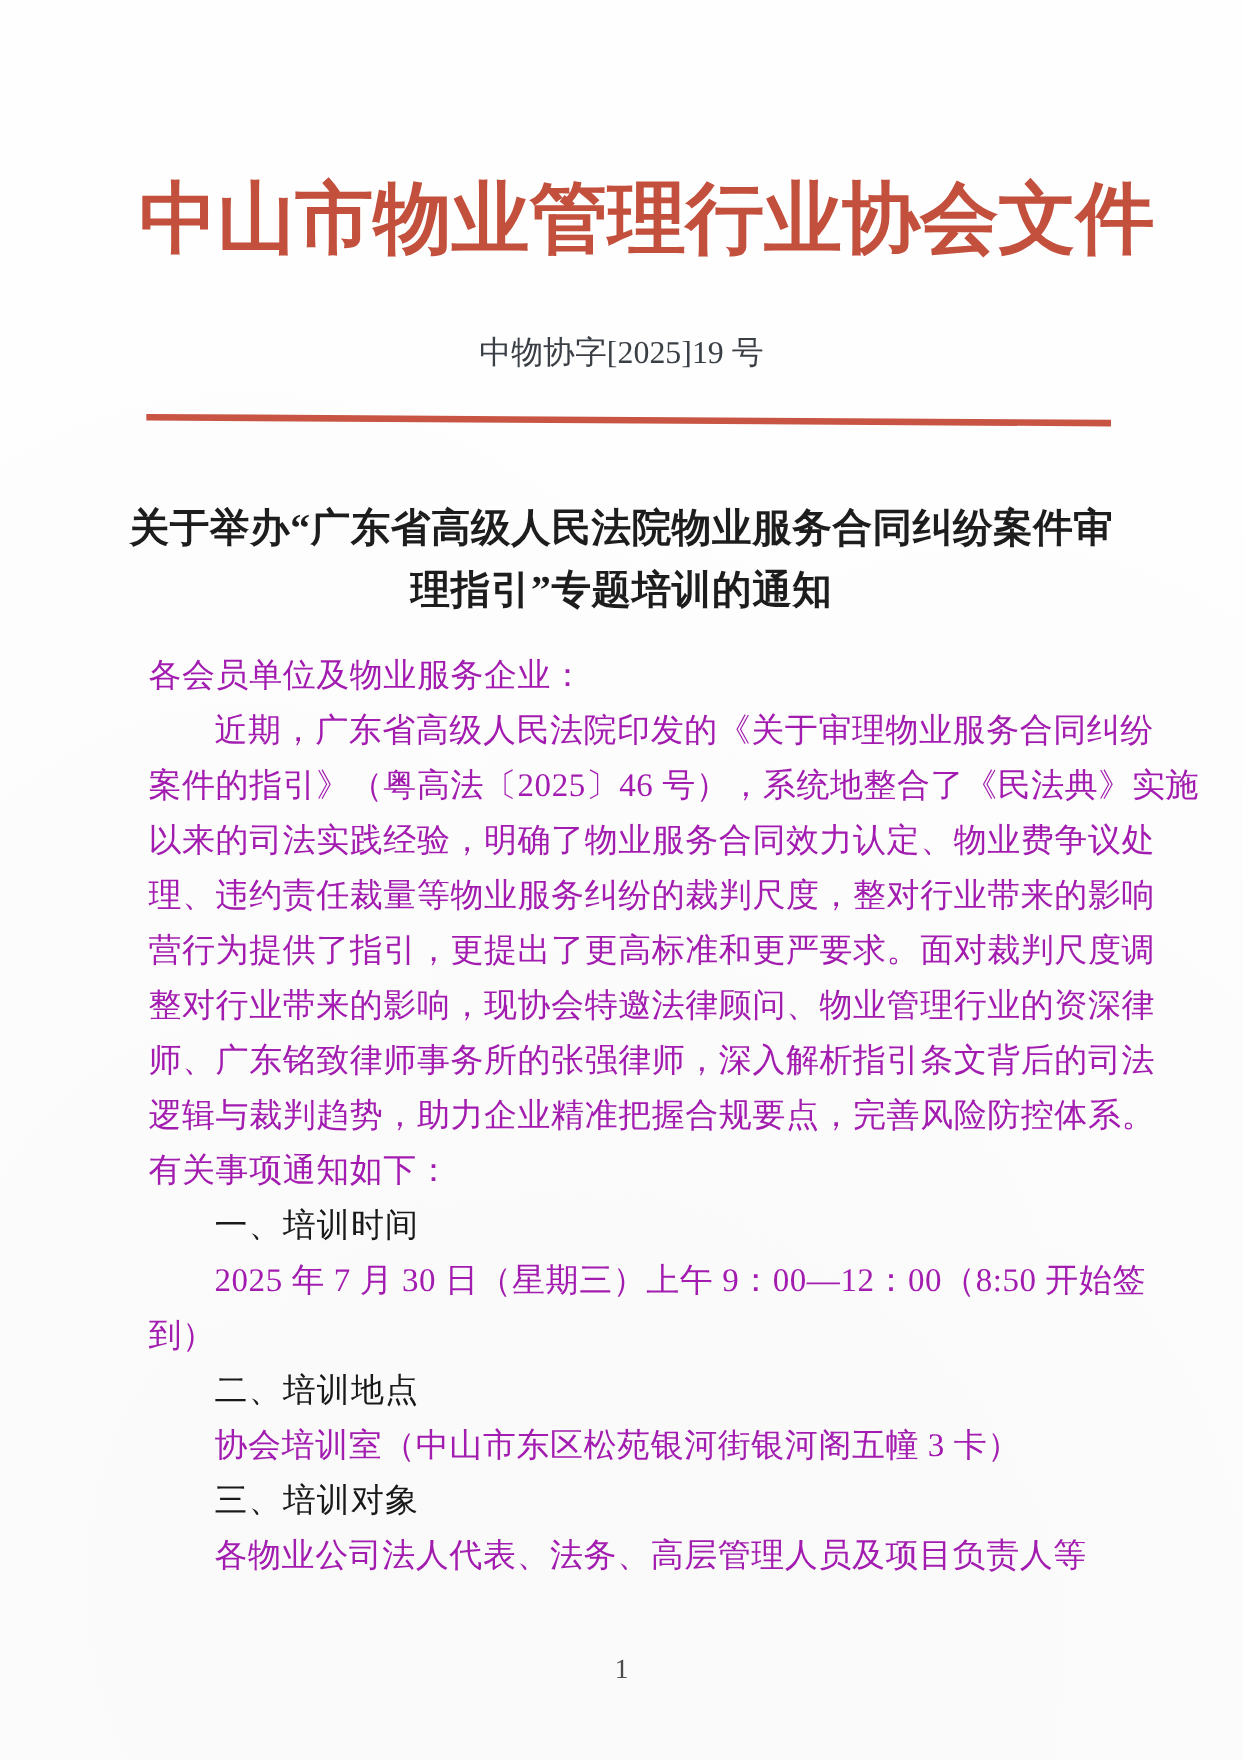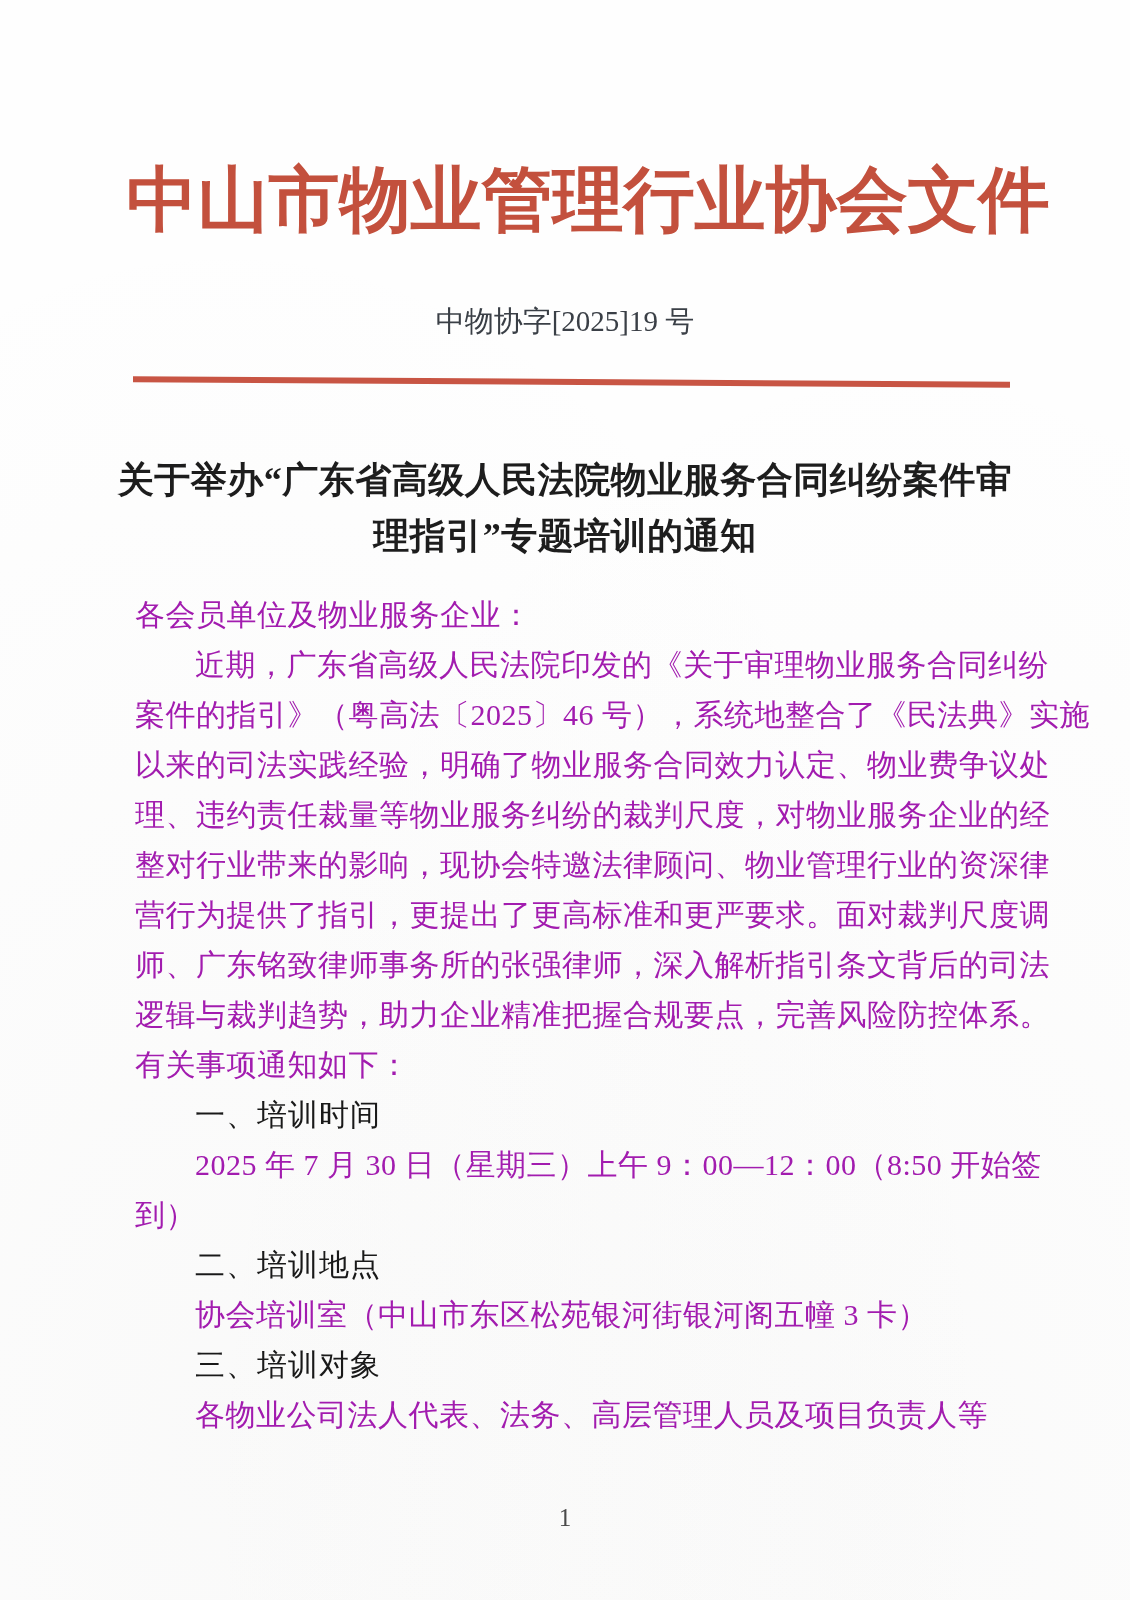--- a/index.html
+++ b/index.html
@@ -106,23 +106,23 @@
   <div class="notice-title">
     <div>关于举办“广东省高级人民法院物业服务合同纠纷案件审</div>
     <div>理指引”专题培训的通知</div>
   </div>
 
   <div class="notice-body">
     <div class="body-line">各会员单位及物业服务企业：</div>
     <div class="body-line indent">近期，广东省高级人民法院印发的《关于审理物业服务合同纠纷</div>
     <div class="body-line">案件的指引》（粤高法〔2025〕46 号），系统地整合了《民法典》实施</div>
     <div class="body-line">以来的司法实践经验，明确了物业服务合同效力认定、物业费争议处</div>
-    <div class="body-line">理、违约责任裁量等物业服务纠纷的裁判尺度，对物业服务企业的经</div>
+    <div class="body-line">理、违约责任裁量等物业服务纠纷的裁判尺度，整对行业带来的影响</div>
+    <div class="body-line">营行为提供了指引，更提出了更高标准和更严要求。面对裁判尺度调</div>
     <div class="body-line">整对行业带来的影响，现协会特邀法律顾问、物业管理行业的资深律</div>
-    <div class="body-line">营行为提供了指引，更提出了更高标准和更严要求。面对裁判尺度调</div>
     <div class="body-line">师、广东铭致律师事务所的张强律师，深入解析指引条文背后的司法</div>
     <div class="body-line">逻辑与裁判趋势，助力企业精准把握合规要点，完善风险防控体系。</div>
     <div class="body-line">有关事项通知如下：</div>
     <div class="body-line indent heading">一、培训时间</div>
     <div class="body-line indent">2025 年 7 月 30 日（星期三）上午 9：00—12：00（8:50 开始签</div>
     <div class="body-line">到）</div>
     <div class="body-line indent heading">二、培训地点</div>
     <div class="body-line indent">协会培训室（中山市东区松苑银河街银河阁五幢 3 卡）</div>
     <div class="body-line indent heading">三、培训对象</div>
     <div class="body-line indent">各物业公司法人代表、法务、高层管理人员及项目负责人等</div>

